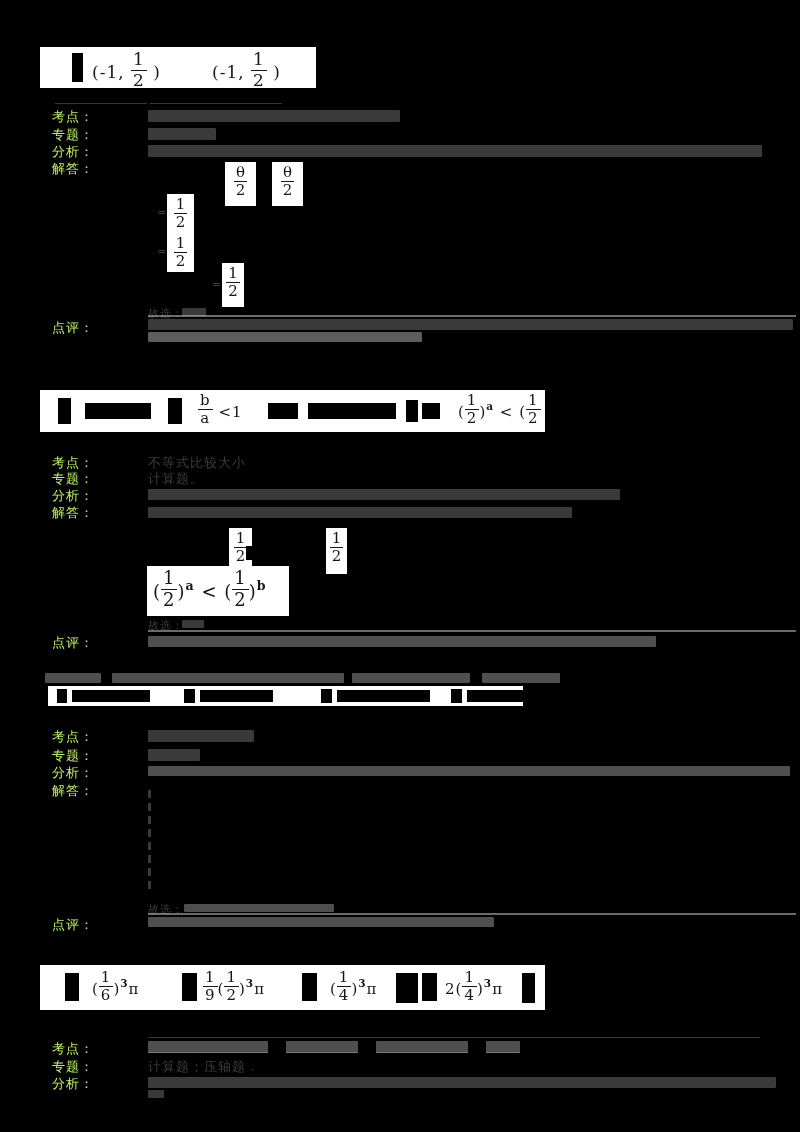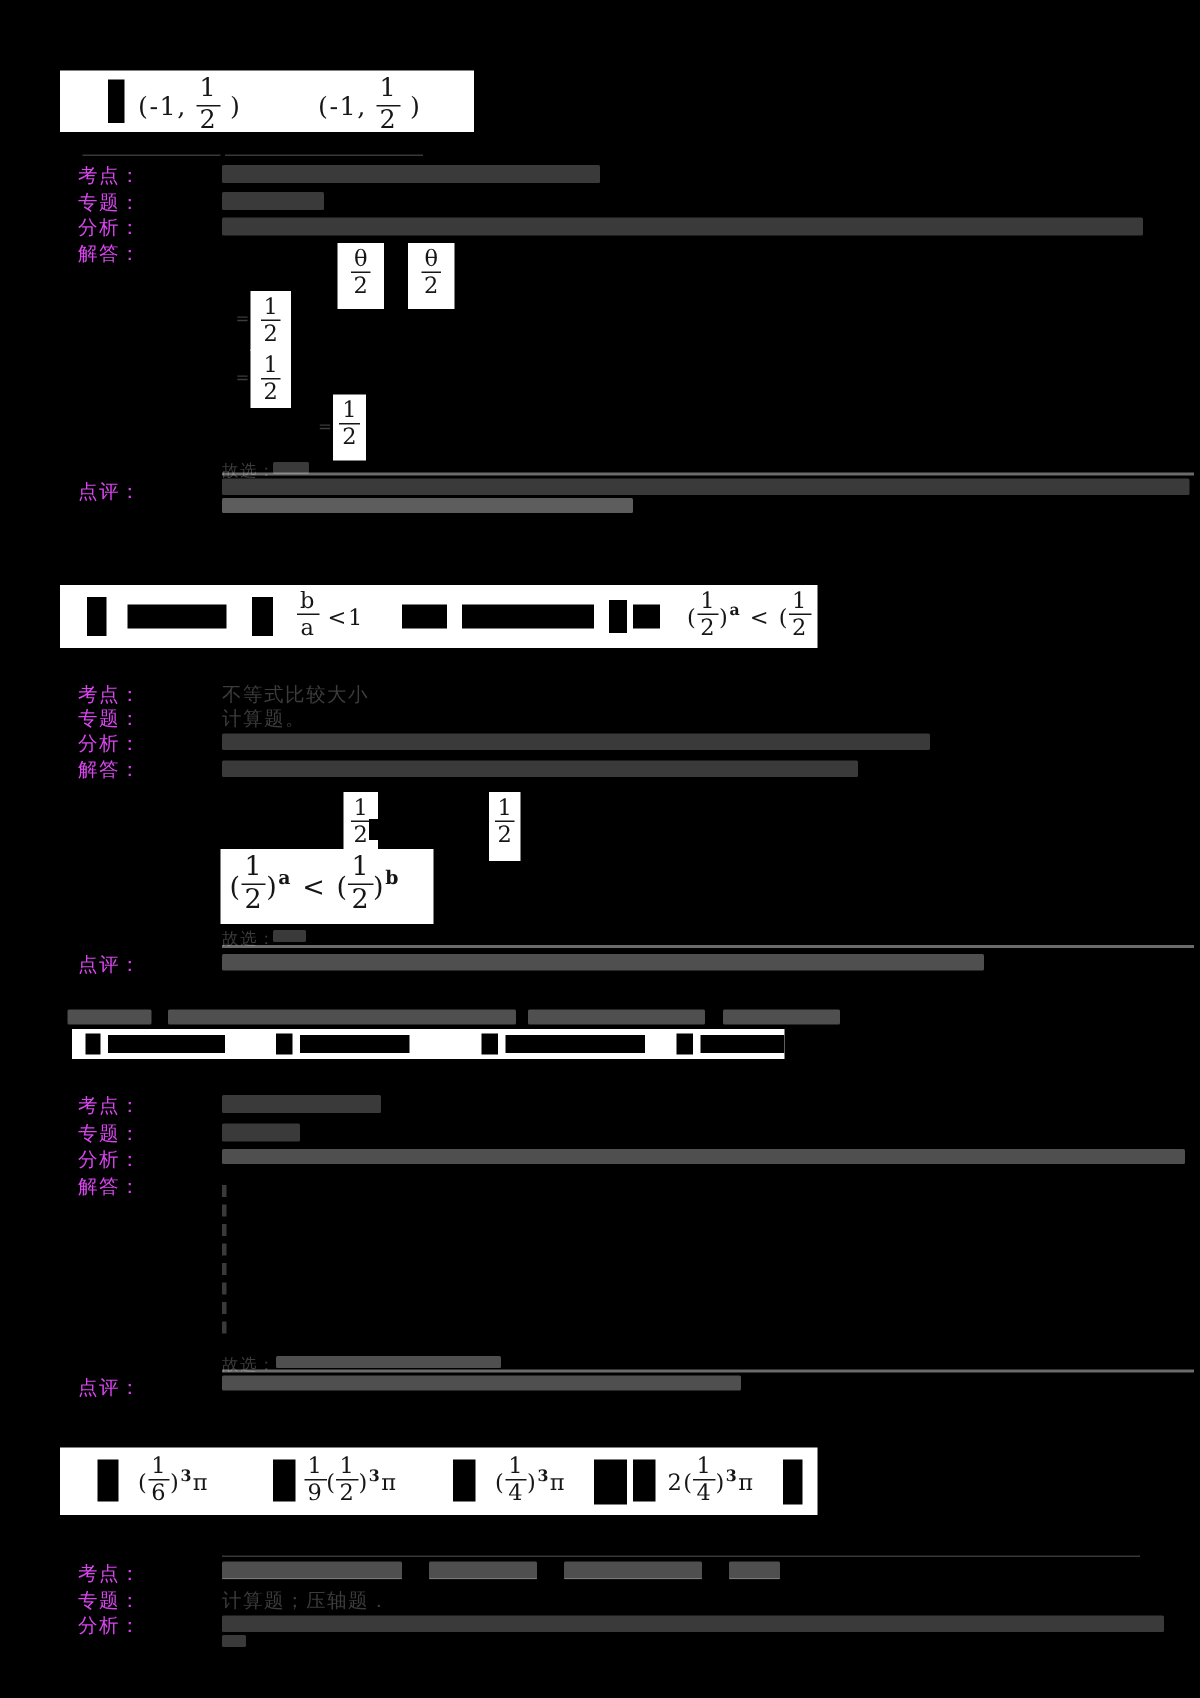--- a/index.html
+++ b/index.html
@@ -17,21 +17,21 @@
   .frac .fr-d{display:block;line-height:1.15;padding:0 2px;}
   .sup{font-size:0.7em;vertical-align:0.6em;font-weight:bold;}
   
   .redact{position:absolute;background:#000;}
   
   .smudge{position:absolute;background:#3a3a3a;border-radius:1px;filter:blur(0.4px);}
   .s-light{background:#4f4f4f;}
   .s-bright{background:#5d5d5d;}
   .tick{position:absolute;background:#3a3a3a;}
   
-  .rlabel{position:absolute;color:#d946ef;font-size:13px;letter-spacing:1px;}
+  .rlabel{position:absolute;color:#bef264;font-size:13px;letter-spacing:1px;}
   .ftext{position:absolute;color:#3c3c3c;font-size:13px;letter-spacing:1px;}
   .hline{position:absolute;height:2px;background:rgba(255,255,255,0.42);}
   .hline-faint{position:absolute;height:1px;background:rgba(255,255,255,0.22);}
   .ulink{border-bottom:1px solid #7a7a7a;}
   .theta-box{text-align:center;padding-top:2px;font-size:15px;}
 </style>
 </head>
 <body>
 
 <div class="page">

